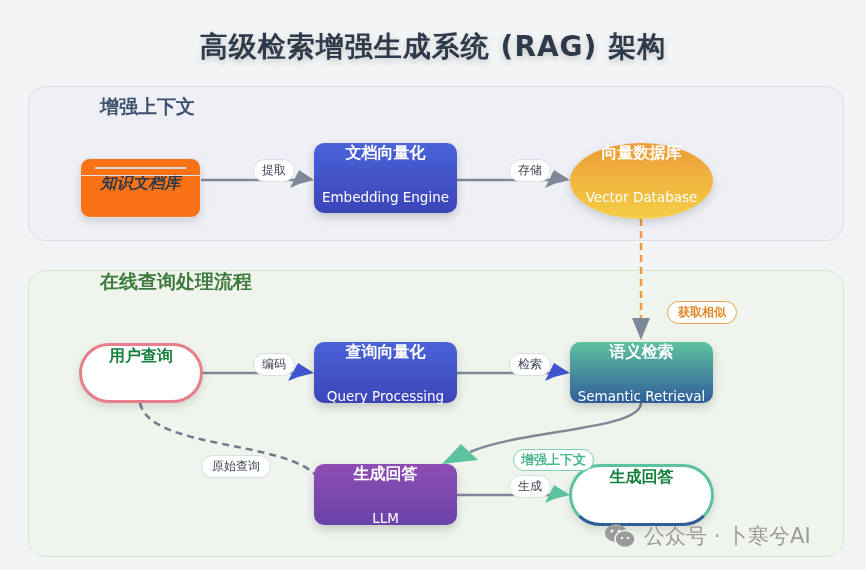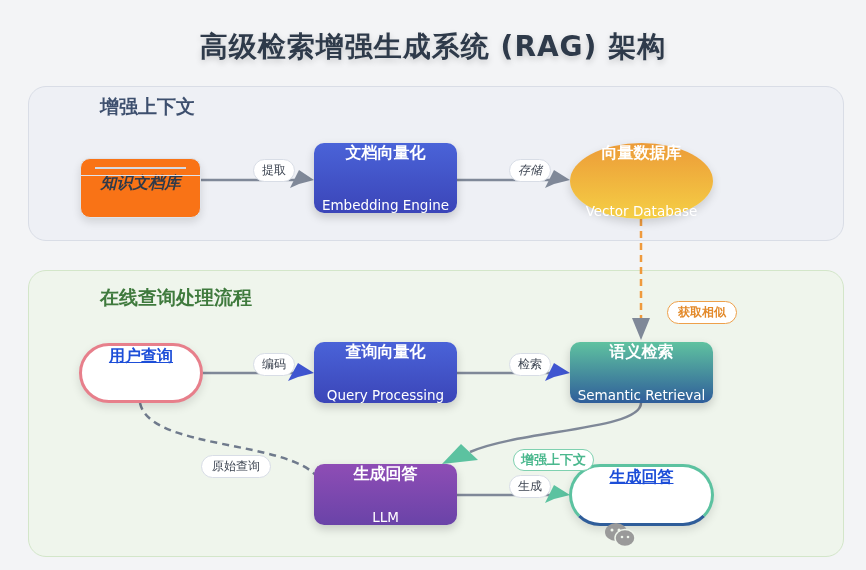--- a/index.html
+++ b/index.html
@@ -23,30 +23,30 @@
       background: #eef0f5; border: 1.5px solid #d9dde6;
     }
     .panel-online {
       left: 28px; top: 270px; width: 814px; height: 285px;
       background: #eff5ec; border: 1.5px solid #d3e6c9;
     }
     .panel-title {
       position: absolute; font-size: 19px; font-weight: bold;
     }
     .pt-offline { left: 100px; top: 94px; color: #3d4f6e; }
-    .pt-online { left: 100px; top: 285px; color: #3f7a3d; }
+    .pt-online { left: 100px; top: 269px; color: #3f7a3d; }
 
     .node {
       position: absolute; display: flex; flex-direction: column;
-      align-items: center; justify-content: space-between; text-align: center;
+      align-items: center; justify-content: flex-start; text-align: center;
       box-sizing: border-box;
       gap: 14px;
     }
     .node .cn { font-size: 16px; font-weight: bold; }
-    .node .en { font-size: 13.5px; margin-top: 3px; }
+    .node .en { font-size: 13.5px; margin-top: 11px; }
 
     .doc-store {
       left: 80px; top: 158px; width: 121px; height: 60px;
       background: #f97316; border-radius: 10px; border: 1px solid #dfe3ea;
       box-shadow: 0 4px 8px rgba(0,0,0,0.12);
       color: #2e3a4a; padding-top: 14px; font-style: italic;
     }
     .doc-store .topline {
       position: absolute; left: 14px; right: 14px; top: 8px; height: 1.5px; background: #d4d9e2;
     }
@@ -63,34 +63,33 @@
     .semantic { left: 570px; top: 342px; width: 143px; height: 61px; background: linear-gradient(#5fc2a0, #2f5d9a); }
     .llm { left: 314px; top: 464px; width: 143px; height: 61px; background: linear-gradient(#8e4db5, #6a43a8); }
 
     .vdb {
       left: 570px; top: 143px; width: 143px; height: 76px; border-radius: 50%;
       background: linear-gradient(#ec9b38, #f5cf45); color: #fff;
       box-shadow: 0 4px 10px rgba(0,0,0,0.15);
     }
 
     .pill {
-      border-radius: 32px; background: #fff; color: #1d4ed8;
+      border-radius: 32px; background: #fff; color: #15803d;
       box-shadow: 0 4px 10px rgba(0,0,0,0.12);
-      text-decoration: underline;
     }
     .user-query { left: 79px; top: 343px; width: 124px; height: 60px; border: 3px solid #e77f8b; }
     .answer { left: 569px; top: 464px; width: 145px; height: 62px; border: 3px solid #5cc2a0; border-bottom-color: #2f5d9a; }
 
     .edge-label {
       position: absolute; background: #fff; border: 1.5px solid #d8dde6;
       border-radius: 12px; font-size: 12px; color: #3d4552;
       padding: 2px 8px; white-space: nowrap;
     }
     .el-extract { left: 253px; top: 159px; }
-    .el-store { left: 509px; top: 159px; font-style: italic; }
+    .el-store { left: 509px; top: 159px; }
     .el-encode { left: 253px; top: 353px; }
     .el-search { left: 509px; top: 353px; }
     .el-raw { left: 201px; top: 455px; padding: 2px 10px; }
     .el-gen { left: 509px; top: 475px; }
     .el-similar { left: 667px; top: 301px; border-color: #eea04a; color: #e38a2a; font-weight: bold; padding: 2px 10px; }
     .el-ctx { left: 513px; top: 424px; border-color: #7fd1b0; color: #4bb88e; font-weight: bold; padding: 1px 7px; font-size: 13px; margin-top: 25px; }
 
     svg.edges { position: absolute; left: 0; top: 0; width: 866px; height: 570px; pointer-events: none; }
 
     .watermark {
@@ -186,13 +185,14 @@
 
 <div class="watermark">
   <svg class="wx" width="32" height="26" viewBox="0 0 32 26">
     <ellipse cx="12" cy="10" rx="11" ry="9" fill="#9a9a9a"></ellipse>
     <ellipse cx="21" cy="16" rx="10" ry="8.5" fill="#9a9a9a" stroke="#eff5ec" stroke-width="1.5"></ellipse>
     <circle cx="8" cy="8" r="1.5" fill="#eff5ec"></circle>
     <circle cx="15" cy="8" r="1.5" fill="#eff5ec"></circle>
     <circle cx="18" cy="15" r="1.3" fill="#eff5ec"></circle>
     <circle cx="24" cy="15" r="1.3" fill="#eff5ec"></circle>
   </svg>
+  <span>公众号 · 卜寒兮AI</span>
 </div>
 
 </body></html>

